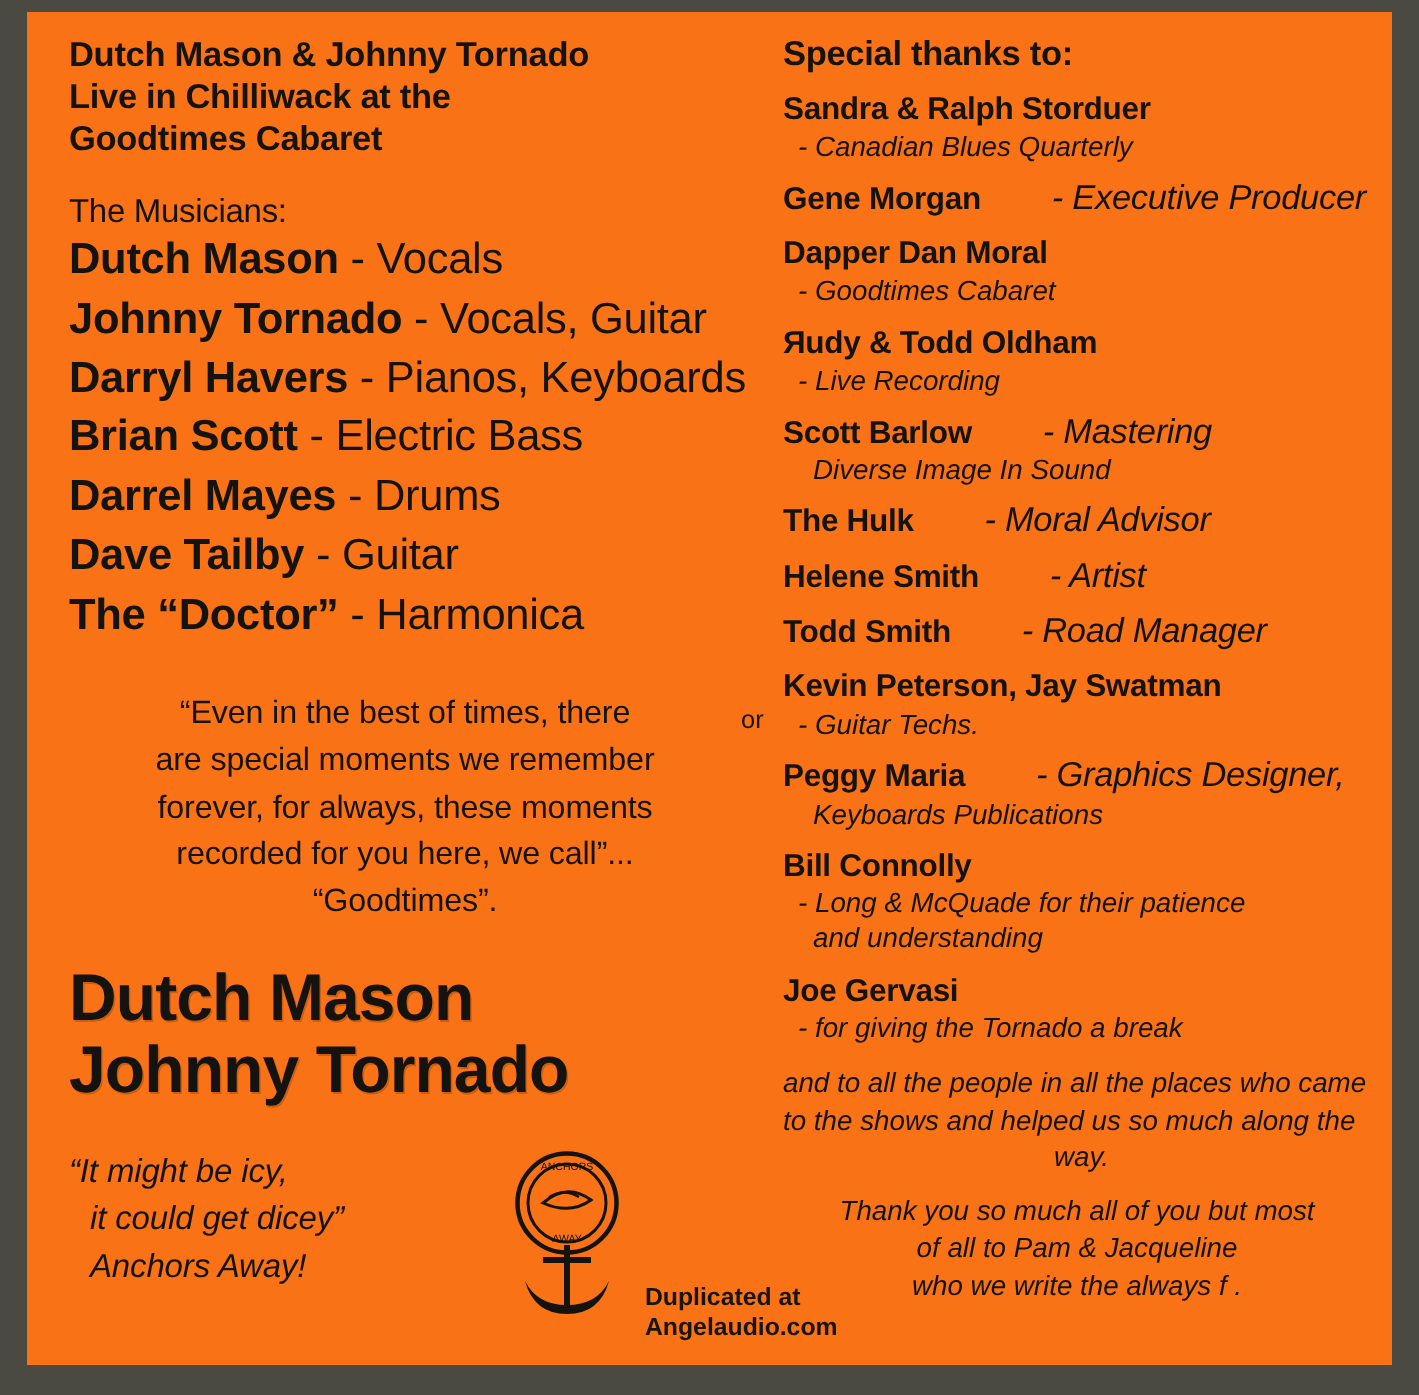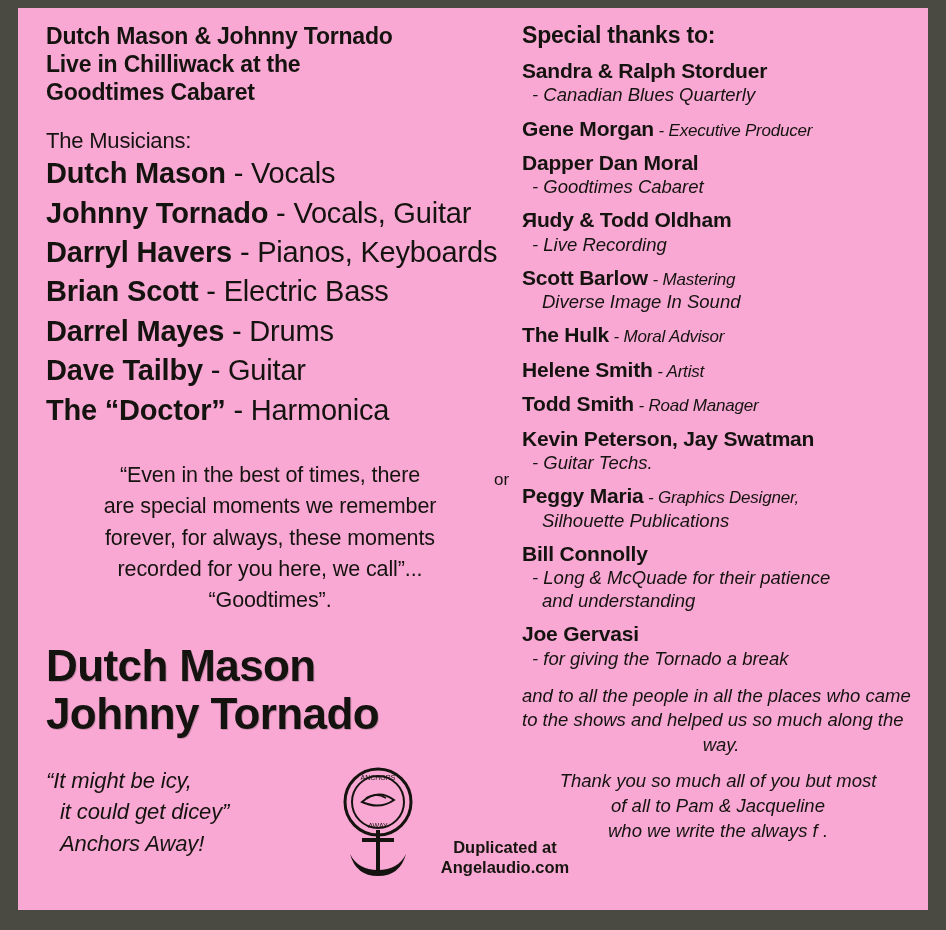--- a/index.html
+++ b/index.html
@@ -19,21 +19,21 @@
     height: 930px;
     background: #4a4a42;
     box-sizing: border-box;
   }
   .paper {
     position: absolute;
     left: 18px;
     top: 8px;
     width: 910px;
     height: 902px;
-    background: #f9a8d4;
+    background: #f97316;
     box-sizing: border-box;
     padding: 10px 14px;
     color: #15130f;
   }
   .cols {
     display: flex;
     width: 100%;
     height: 100%;
   }
   .col-left {
@@ -109,26 +109,25 @@
   .logo {
     position: absolute;
     left: 300px;
     bottom: 18px;
     width: 92px;
     height: 120px;
   }
   .dup {
     position: absolute;
     left: 398px;
-    bottom: 22px;
+    bottom: 4px;
     width: 150px;
     font-weight: bold;
     font-size: 16.5px;
     line-height: 1.25;
-    text-align: center;
     color: #17150f;
   }
 
   
   .thanks-head {
     font-weight: bold;
     font-size: 23px;
     margin-top: 4px;
     letter-spacing: -0.2px;
   }
@@ -140,21 +139,22 @@
     line-height: 1.2;
     letter-spacing: -0.2px;
     white-space: nowrap;
   }
   .t-entry .nm {
     font-weight: bold;
   }
   .t-entry .rl {
     font-style: italic;
     font-weight: normal;
-    font-size: 17px;
+    font-size: 23px;
+    margin-left: 41px;
   }
   .t-entry .sub {
     font-style: italic;
     font-size: 18.5px;
     line-height: 1.25;
     padding-left: 10px;
     white-space: nowrap;
   }
   .t-entry .sub2 {
     font-style: italic;
@@ -309,21 +309,21 @@
             <div class="line1"><span class="nm">Todd Smith</span><span class="rl"> - Road Manager</span></div>
           </div>
 
           <div class="t-entry">
             <div class="line1"><span class="nm">Kevin Peterson, Jay Swatman</span><span class="rl"></span></div>
             <div class="sub">- Guitar Techs.</div>
           </div>
 
           <div class="t-entry">
             <div class="line1"><span class="nm">Peggy Maria</span><span class="rl"> - Graphics Designer,</span></div>
-            <div class="sub2">Silhouette Publications</div>
+            <div class="sub2">Keyboards Publications</div>
           </div>
 
           <div class="t-entry">
             <div class="line1"><span class="nm">Bill Connolly</span><span class="rl"></span></div>
             <div class="sub">- Long &amp; McQuade for their patience</div>
             <div class="sub2">and understanding</div>
           </div>
 
           <div class="t-entry">
             <div class="line1"><span class="nm">Joe Gervasi</span><span class="rl"></span></div>

